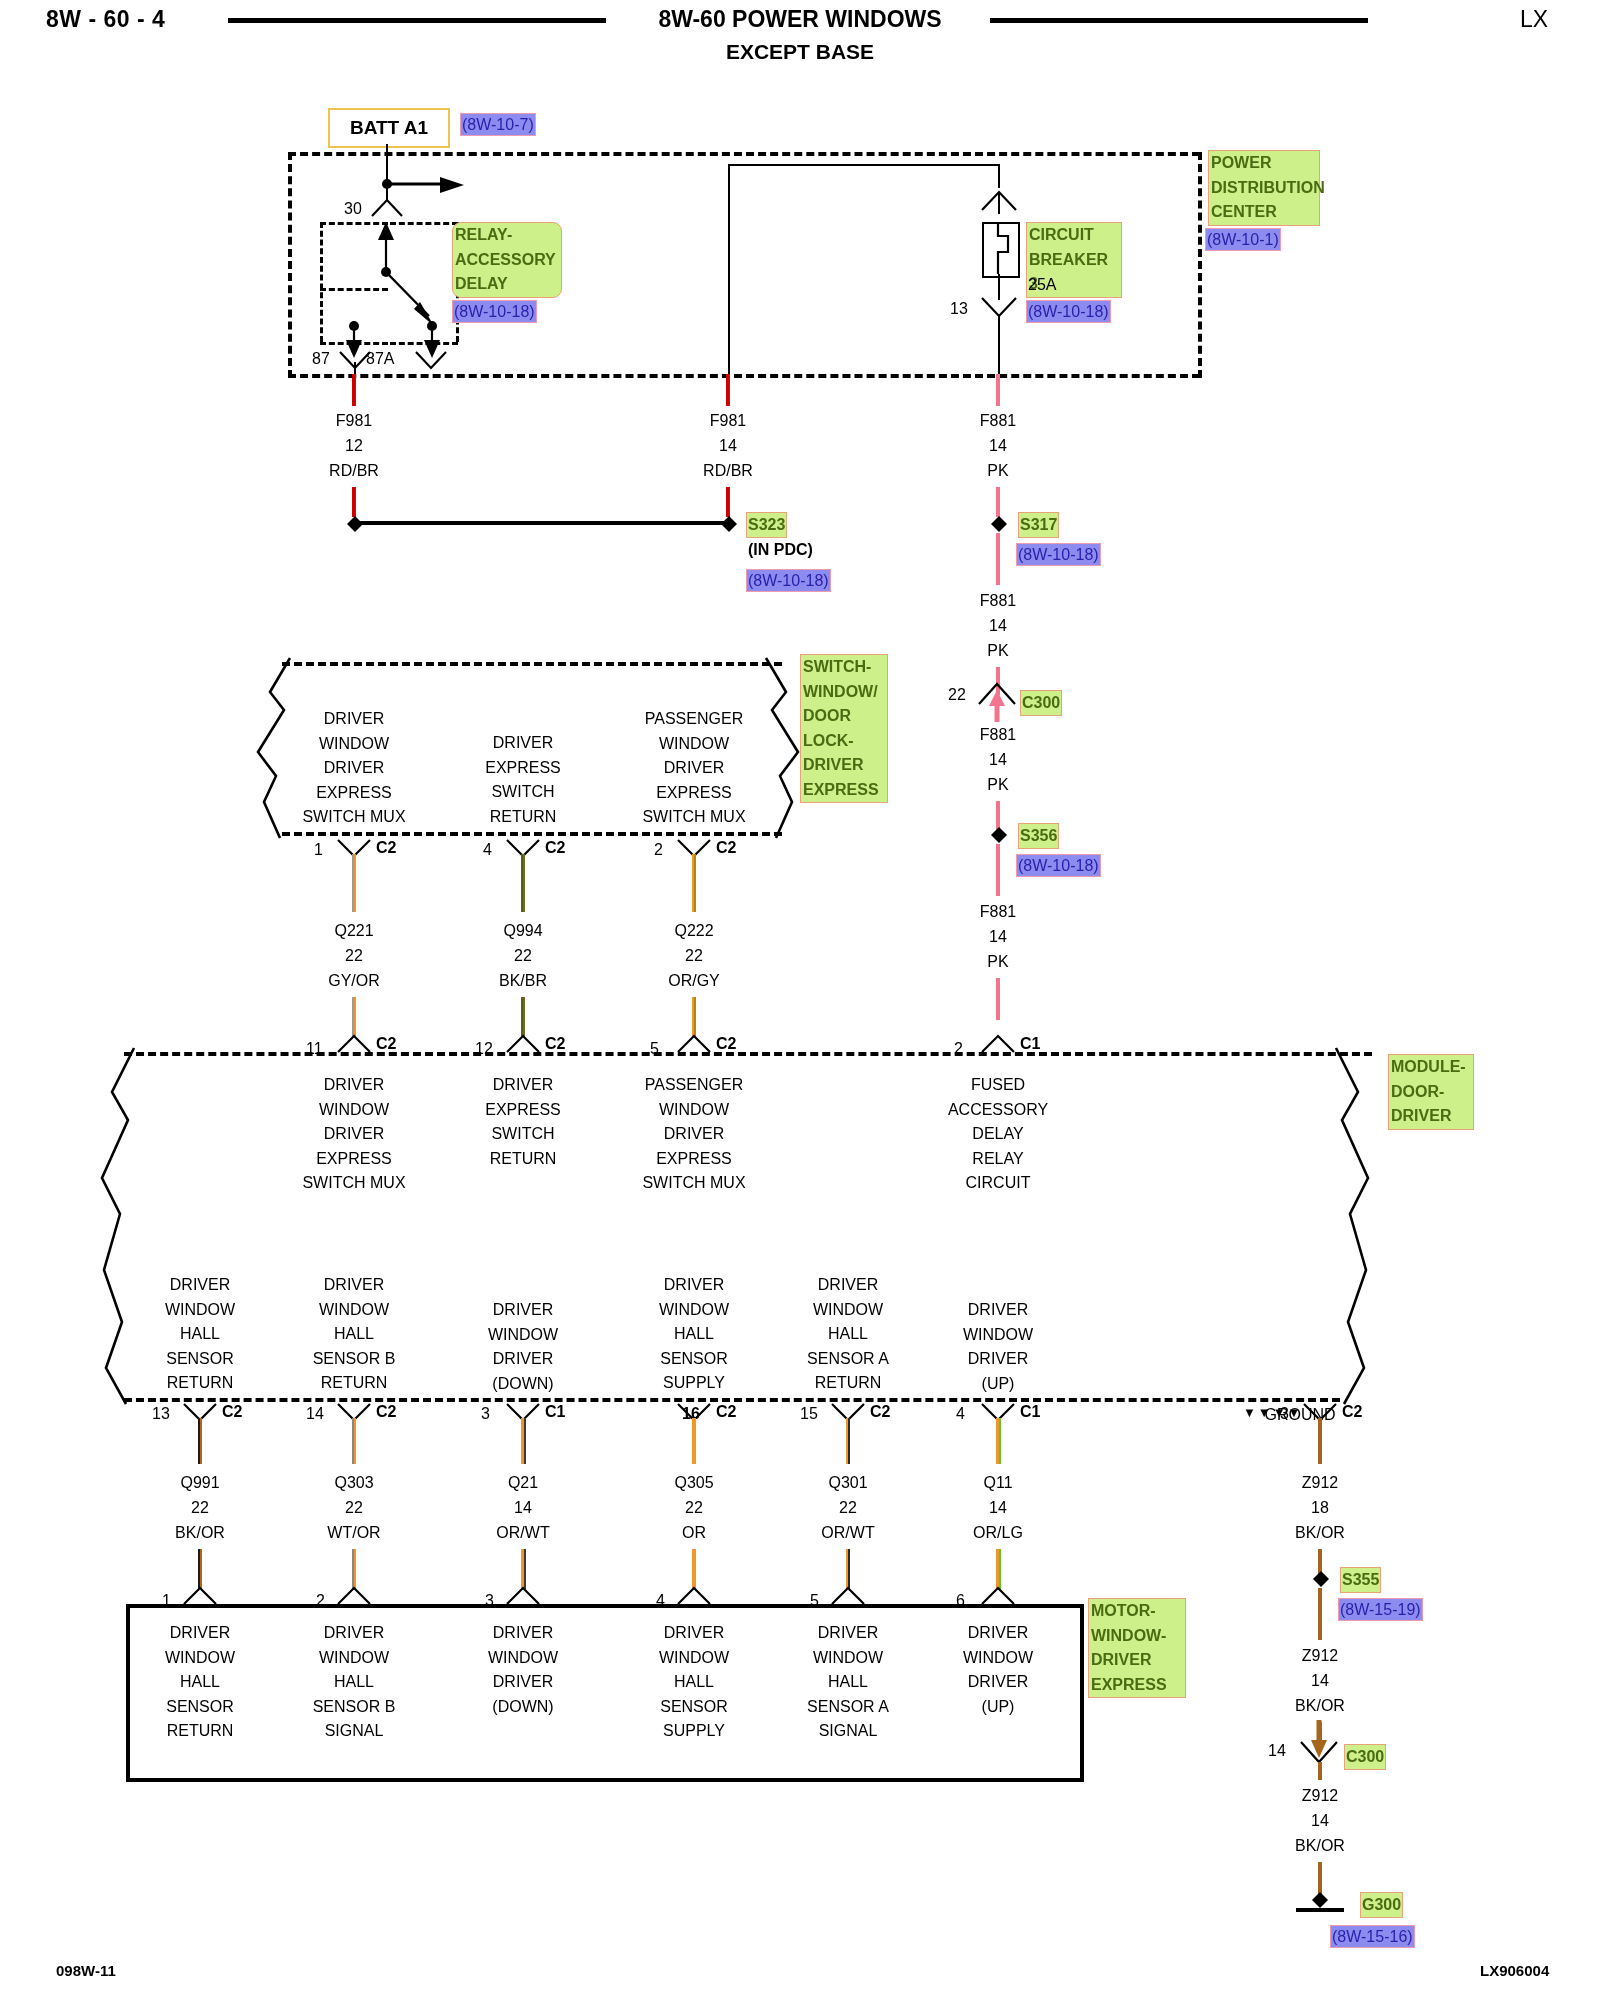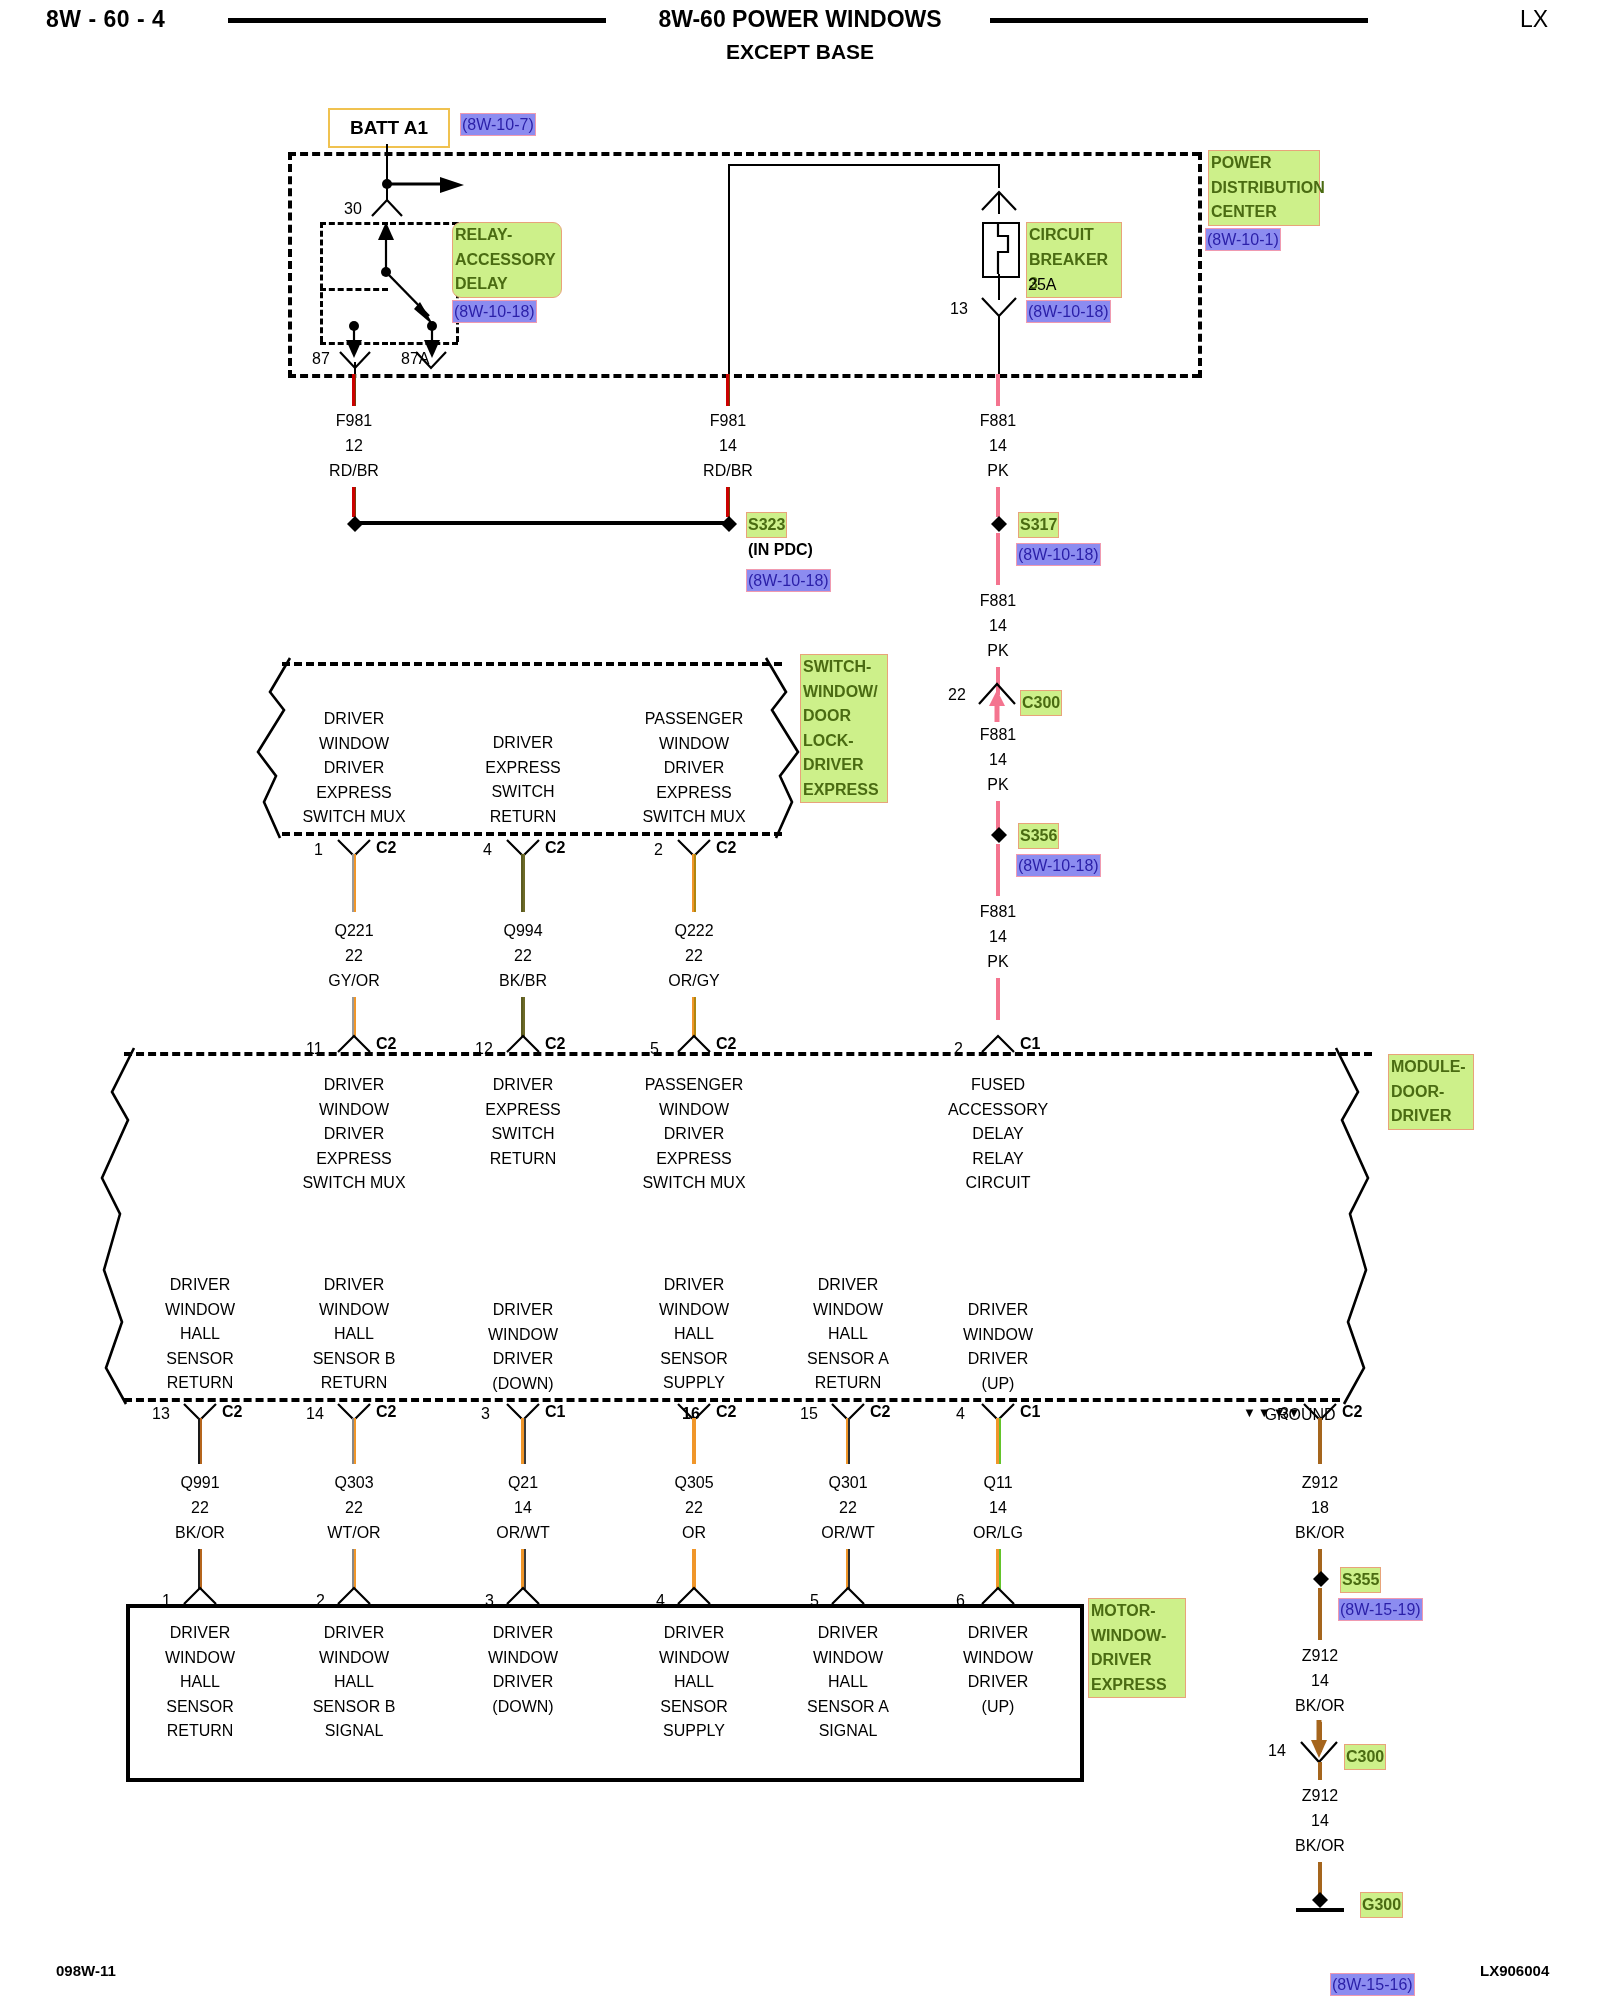--- a/index.html
+++ b/index.html
@@ -125,21 +125,21 @@
   <polygon points="114,126 122,144 130,126" fill="#000"></polygon>
 </svg>
 
 <svg class="abs" style="left:336px;top:350px;width:40px;height:22px;">
   <polyline points="4,2 19,18 34,2" fill="none" stroke="#000" stroke-width="2.2"></polyline>
 </svg>
 <div class="abs t" style="left:312px;top:350px;">87</div>
 <svg class="abs" style="left:412px;top:350px;width:40px;height:22px;">
   <polyline points="4,2 19,18 34,2" fill="none" stroke="#000" stroke-width="2.2"></polyline>
 </svg>
-<div class="abs t" style="left:366px;top:350px;margin-left:35px;">87A</div>
+<div class="abs t" style="left:366px;top:350px;">87A</div>
 <div class="w wblk" style="left:354px;top:362px;height:22px;"></div>
 
 <div class="abs greenblk" style="left:452px;top:222px;width:104px;border-radius:9px;">
   <div>RELAY-</div>
   <div>ACCESSORY</div>
   <div>DELAY</div>
 </div>
 <div class="abs purple" style="left:452px;top:300px;">(8W-10-18)</div>
 
 <div class="hblk" style="left:728px;top:164px;width:272px;"></div>
@@ -541,21 +541,21 @@
 <div class="abs ctr t" style="left:1320px;top:1787px;">Z912</div>
 <div class="abs ctr t" style="left:1320px;top:1812px;">14</div>
 <div class="abs ctr t" style="left:1320px;top:1837px;">BK/OR</div>
 <div class="w wBRN" style="left:1318px;top:1862px;height:36px;"></div>
 
 <svg class="abs" style="left:1288px;top:1888px;width:64px;height:26px;">
   <polygon points="32,4 40,12 32,20 24,12" fill="#000"></polygon>
   <line x1="8" y1="22" x2="56" y2="22" stroke="#000" stroke-width="4"></line>
 </svg>
 <div class="abs green" style="left:1360px;top:1892px;">G300</div>
-<div class="abs purple" style="left:1330px;top:1925px;margin-top:48px;">(8W-15-16)</div>
+<div class="abs purple" style="left:1330px;top:1925px;">(8W-15-16)</div>
 
 <div class="solidbox" style="left:126px;top:1604px;width:950px;height:170px;"></div>
 <div class="abs greenblk" style="left:1088px;top:1598px;width:92px;">
   <div>MOTOR-</div>
   <div>WINDOW-</div>
   <div>DRIVER</div>
   <div>EXPRESS</div>
 </div>
 
 <div class="abs ctr pinlbl" style="left:200px;top:1621px;">

